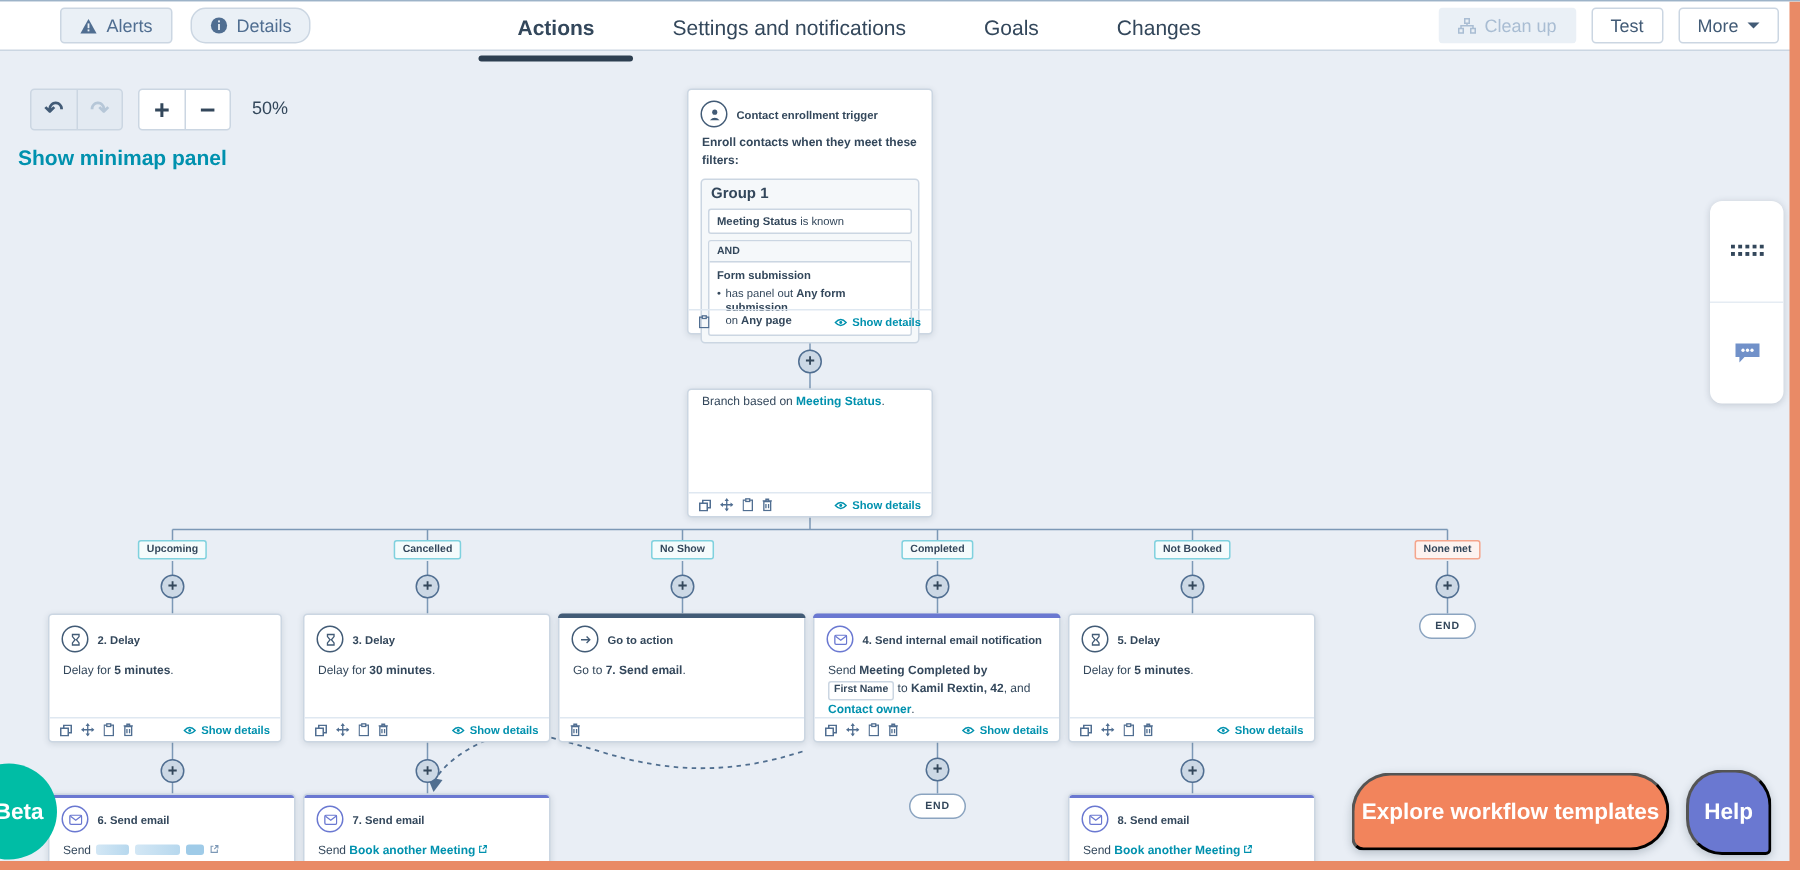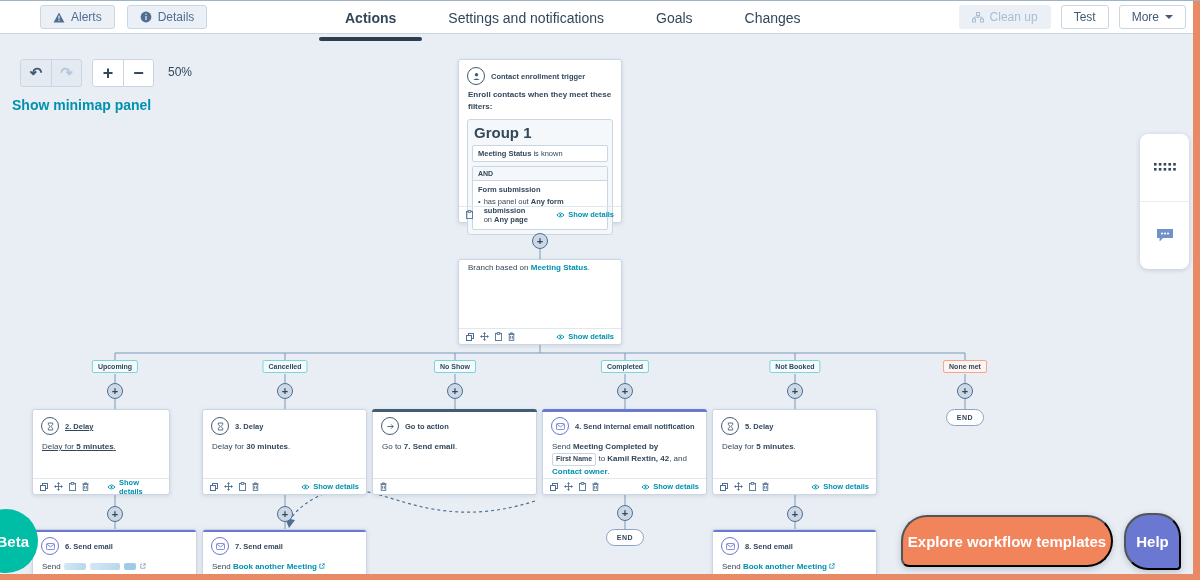--- a/index.html
+++ b/index.html
@@ -4,21 +4,21 @@
 <style>
   * { margin:0; padding:0; box-sizing:border-box; }
   html,body { width:1200px; height:580px; overflow:hidden; }
   body { font-family:"Liberation Sans", sans-serif; color:#33475b; background:#e9eef5; position:relative; }
   .page { position:relative; width:1200px; height:580px; border-top:1px solid #9db3c8; overflow:hidden; }
 
   
   .header { position:absolute; top:0; left:0; right:0; height:33px; background:#fff; border-bottom:1px solid #cbd6e2; display:flex; align-items:center; z-index:30; }
   .hbtn { display:inline-flex; align-items:center; gap:6px; background:#eaf0f6; border:1px solid #cbd6e2; border-radius:3px; color:#506e91; font-size:12px; padding:4px 12px; cursor:pointer; }
   .hbtn.left1 { margin-left:40px; }
-  .hbtn.left2 { margin-left:12px; }
+  .hbtn.left2 { margin-left:12px;border-radius:10px; }
   .tabs { position:absolute; left:345px; top:0; height:33px; display:flex; gap:52px; align-items:center; }
   .tab { position:relative; height:47px; display:flex; align-items:center; font-size:14px; color:#33475b; cursor:pointer; white-space:nowrap; }
   .tab.active { font-weight:bold; }
   .tab.active .underline { position:absolute; left:-26px; right:-26px; bottom:0; height:4px; background:#2d3e50; border-radius:3px; }
   .hright { margin-left:auto; display:flex; align-items:center; gap:10px; margin-right:14px; }
   .hbtn.disabled { color:#a9bdd3; border-color:transparent; cursor:default; }
   .hbtn.white { background:#fff; border:1px solid #cbd6e2; color:#425b76; }
   .caret { width:0; height:0; border-left:4px solid transparent; border-right:4px solid transparent; border-top:4px solid #425b76; display:inline-block; }
 
   
@@ -46,21 +46,21 @@
   .card-body { padding:2px 9px; font-size:8px; line-height:1.55; color:#33475b; }
   .b { font-weight:bold; }
   .tlink { color:#0091ae; font-weight:bold; cursor:pointer; }
   .card-foot { position:absolute; bottom:0; left:0; right:0; height:16px; border-top:1px solid #dfe8f1; display:flex; align-items:center; gap:18px; padding:0 7px; }
   .ficon { color:#506e91; display:inline-flex; cursor:pointer; }
   .show-details { margin-left:auto; display:inline-flex; align-items:center; gap:3px; color:#0091ae; font-size:7.5px; font-weight:bold; cursor:pointer; }
   .token { display:inline-block; border:1px solid #cbd6e2; border-radius:2px; background:#fff; padding:0 3px; font-size:7px; font-weight:bold; }
 
   
   .group-box { margin:3px 8px; border:1px solid #cbd6e2; border-radius:3px; background:#f5f8fa; }
-  .group-head { padding:4px 6px; font-size:15px; font-weight:bold; color:#33475b; }
+  .group-head { padding:4px 6px; font-size:10px; font-weight:bold; color:#33475b; }
   .filter-box { margin:0 4px 4px; background:#fff; border:1px solid #cbd6e2; border-radius:2px; padding:3px 5px; font-size:7.5px; }
   .and-box { margin:0 4px 4px; background:#fff; border:1px solid #cbd6e2; border-radius:2px; }
   .and-head { background:#f5f8fa; border-bottom:1px solid #cbd6e2; padding:3px 5px; font-size:7px; font-weight:bold; }
   .and-body { padding:4px 5px 5px; font-size:7.5px; }
   .bullet-line { display:flex; gap:3px; margin-top:3px; }
 
   
   .plus-circle { position:absolute; width:16px; height:16px; border-radius:50%; background:#ccd8e5; border:1px solid #506e91; color:#33475b; display:flex; align-items:center; justify-content:center; font-size:11px; font-weight:bold; line-height:1; z-index:6; cursor:pointer; }
   .end-pill { position:absolute; width:38px; height:17px; background:#fff; border:1px solid #8ba4c0; border-radius:9px; display:flex; align-items:center; justify-content:center; font-size:7px; font-weight:bold; letter-spacing:.5px; color:#33475b; z-index:6; }
   .branch-label { position:absolute; transform:translateX(-50%); background:#f4fbfc; border:1px solid #7fd1de; border-radius:2px; padding:2px 5px; font-size:7px; font-weight:bold; color:#33475b; z-index:6; white-space:nowrap; }
@@ -288,21 +288,21 @@
             <svg width="9" height="6" viewBox="0 0 10 6">
               <path d="M1 3 Q5 -1.4 9 3 Q5 7.4 1 3 Z" fill="none" stroke="currentColor"></path>
               <circle cx="5" cy="3" r="1.1" fill="currentColor"></circle>
             </svg>
           </span>
         <span>Show details</span>
       </span>
     </div>
   </div>
 
-  <div class="wf-card" style="left:32px; top:408px; width:138px; height:86px;text-decoration:underline;">
+  <div class="wf-card" style="left:32px; top:408px; width:156px; height:86px;">
     <div class="card-head">
       <span class="iconcirc">
         <svg width="7" height="9" viewBox="0 0 8 10" stroke="currentColor" fill="none">
             <path d="M1.5 1 h5 v1.6 l-2 2.4 l2 2.4 V9 h-5 V7.4 l2-2.4 l-2-2.4 Z"></path>
           </svg>
       </span>
       <span class="card-title">2. Delay</span>
     </div>
     <div class="card-body">
       <span>Delay for </span><span class="b">5 minutes</span><span>.</span>

